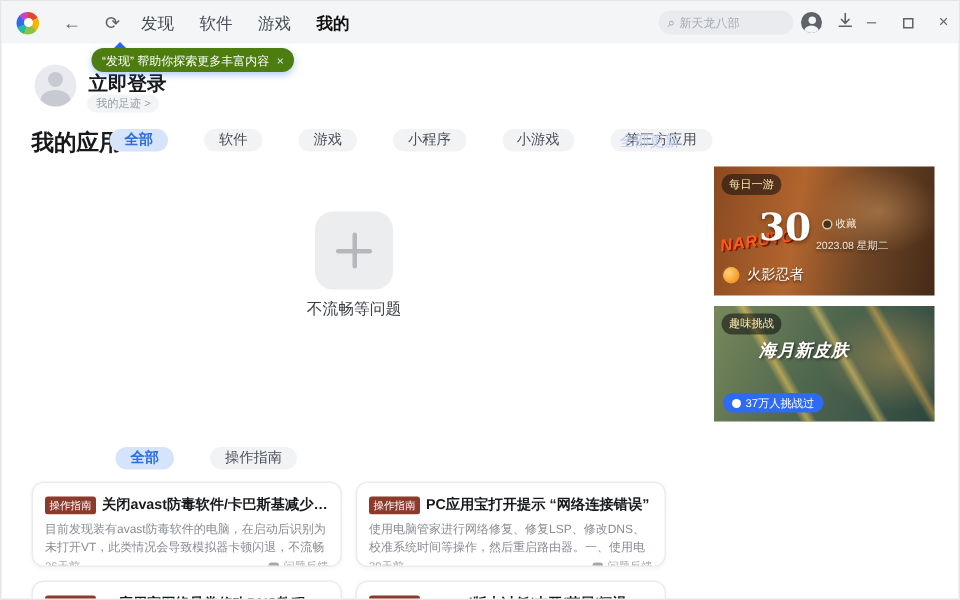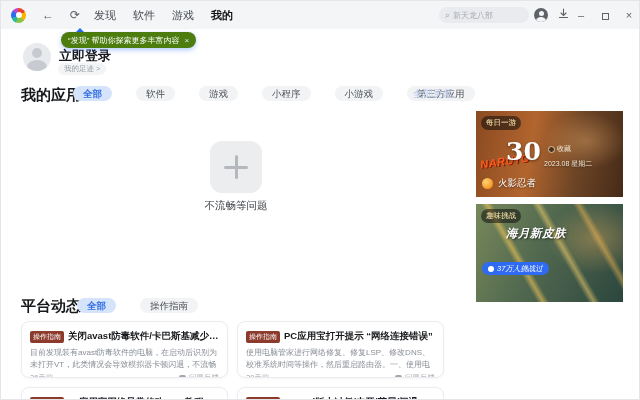--- a/index.html
+++ b/index.html
@@ -61,28 +61,28 @@
       radial-gradient(60px 40px at 110px 30px, rgba(255,190,120,.35), transparent 70%),
       linear-gradient(100deg,#8a4a21 0%,#b2652e 38%,#6d4526 68%,#452a17 100%); }
   .naruto-logo { position:absolute; left:4px; top:44px; font-size:11px; font-weight:bold; font-style:italic; color:#ff5a1f; text-shadow:1px 1px 0 #7a1d00; transform:rotate(-8deg); letter-spacing:.5px; }
   .day-num { position:absolute; left:30px; top:26px; font-family:"DejaVu Serif","Liberation Serif",serif; font-size:25px; font-weight:bold; color:#fff; text-shadow:0 1px 3px rgba(0,0,0,.5); }
   .day-tag { position:absolute; left:72px; top:33px; display:flex; align-items:center; gap:2px; color:#f3ead9; font-size:7px; }
   .day-tag .dot { width:7px; height:7px; border-radius:50%; background:rgba(20,20,20,.6); border:1px solid #d8c79a; }
   .day-date { position:absolute; left:68px; top:48px; font-size:7px; color:#f1e7d6; text-shadow:0 1px 2px rgba(0,0,0,.5); }
   .game-row { position:absolute; left:6px; top:66px; display:flex; align-items:center; gap:5px; }
   .game-ico { width:11px; height:11px; border-radius:50%; background:radial-gradient(circle at 35% 35%,#ffd27a,#f59a23 70%); }
   .game-name { font-size:9.5px; font-weight:normal; color:#fff; text-shadow:0 1px 2px rgba(0,0,0,.6); }
-  .card-moon { top:203px; height:98px; background:
+  .card-moon { top:203px; height:77px; background:
       linear-gradient(60deg, transparent 30%, rgba(255,205,90,.55) 33%, transparent 36%, transparent 55%, rgba(255,215,110,.5) 58%, transparent 61%, transparent 75%, rgba(255,190,80,.45) 78%, transparent 81%),
       radial-gradient(70px 50px at 120px 35px, rgba(230,170,90,.4), transparent 70%),
       linear-gradient(115deg,#77885a 0%,#51684f 45%,#2c463e 100%); }
   .moon-line { position:absolute; left:6px; font-size:11.5px; font-weight:bold; font-style:italic; color:#fff; text-shadow:1px 1px 2px rgba(0,0,0,.65); letter-spacing:.5px; }
   .moon-pill { position:absolute; left:6px; top:58px; height:13px; background:#2f6bf2; border-radius:7px; display:flex; align-items:center; padding:0 6px; gap:3px; }
   .moon-pill .mp-ico { width:6px; height:6px; border-radius:50%; background:#fff; position:relative; }
-  .moon-pill .mp-txt { font-size:7.5px; color:#fff;font-style:italic; }
+  .moon-pill .mp-txt { font-size:7.5px; color:#fff; }
 
   
   .news-card { position:absolute; width:207px; height:57px; background:#fff; border:1px solid #ececf0; border-radius:8px; box-shadow:0 1px 3px rgba(0,0,0,.04); padding:8px; overflow:hidden; }
   .nc-head { display:flex; align-items:center; gap:4px; white-space:nowrap; overflow:hidden; }
   .nc-badge { flex:none; background:#8c3a2b; color:#fff; font-size:7px; padding:1px 3px; border-radius:2px; }
   .nc-title { font-size:9.5px; font-weight:bold; color:#17191c; overflow:hidden; text-overflow:ellipsis; }
   .nc-body { margin-top:4px; font-size:8px; color:#888d94; line-height:1.45; height:24px; overflow:hidden; }
   .nc-foot { margin-top:2px; display:flex; justify-content:space-between; font-size:7.5px; color:#a3a8ae; align-items:center; }
   .nc-action { display:flex; align-items:center; gap:3px; }
   .bubble { width:7px; height:6px; background:#a3a8ae; border-radius:2px; position:relative; display:inline-block; }
@@ -162,21 +162,20 @@
 
   <div class="promo card-moon">
     <span class="promo-badge">趣味挑战</span>
     <span class="moon-line" style="top:22px;margin-left:24px;">海月新皮肤</span>
     <span class="moon-pill">
       <span class="mp-ico"></span>
       <span class="mp-txt">37万人挑战过</span>
     </span>
   </div>
 
-  <div class="sec-title" style="left:20px; top:296px;">平台动态</div>
   <div class="pills-row" style="left:76px; top:297px;">
     <span class="pill active">全部</span>
     <span class="pill">操作指南</span>
   </div>
 
   <div class="news-card" style="left:20px; top:320px;">
     <div class="nc-head">
       <span class="nc-badge">操作指南</span>
       <span class="nc-title">关闭avast防毒软件/卡巴斯基减少卡顿现象</span>
     </div>

